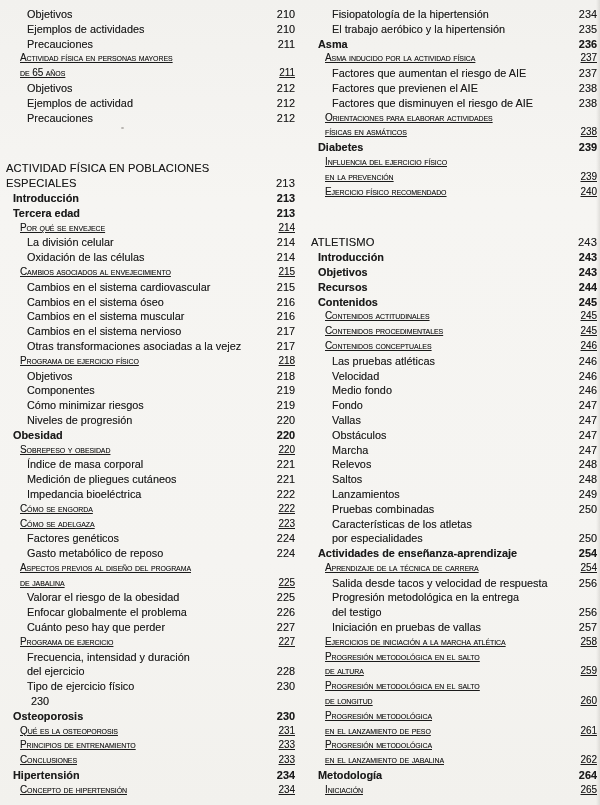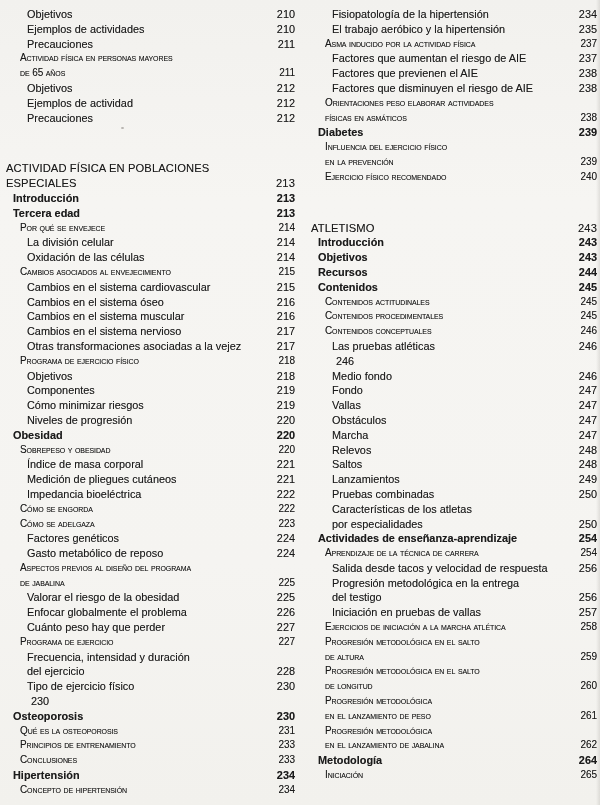--- a/index.html
+++ b/index.html
@@ -19,21 +19,21 @@
     display: flex; align-items: baseline;
     height: 14.8px; line-height: 14.8px;
     font-size: 10.9px;
     white-space: nowrap;
     text-shadow: 0 0 0.6px rgba(35,35,35,0.45);
   }
   .row .t { flex: 1 1 auto; min-width: 0; overflow: hidden; }
   .row .p { flex: 0 0 auto; padding-left: 4px; text-align: right; }
   .l-0 { padding-left: 0; }
   .l-1 { padding-left: 7px; }
-  .l-2 { padding-left: 14px; }
+  .l-2 { padding-left: 14px; text-decoration: underline; }
   .l-3 { padding-left: 21px; }
   .s-chapter { font-weight: normal; font-size: 11.2px; letter-spacing: 0.1px; }
   .s-bold    { font-weight: bold; }
   .s-sc      { font-variant: small-caps; font-size: 10px; letter-spacing: -0.1px; }
   .gap { height: 36px; }
   .speck {
     position: absolute; left: 121px; top: 127px;
     width: 3px; height: 2px; background: #b5b2ae; border-radius: 50%;
   }
   .edge-shadow {
@@ -253,38 +253,42 @@
     </div>
   <div class="col col-right">
       <div class="row s-plain l-3">
         <span class="t">Fisiopatología de la hipertensión</span>
         <span class="p">234</span>
       </div>
       <div class="row s-plain l-3">
         <span class="t">El trabajo aeróbico y la hipertensión</span>
         <span class="p">235</span>
       </div>
+      <div class="row s-bold l-1">
+        <span class="t">Asma</span>
+        <span class="p">236</span>
+      </div>
       <div class="row s-sc l-2">
         <span class="t">Asma inducido por la actividad física</span>
         <span class="p">237</span>
       </div>
       <div class="row s-plain l-3">
         <span class="t">Factores que aumentan el riesgo de AIE</span>
         <span class="p">237</span>
       </div>
       <div class="row s-plain l-3">
         <span class="t">Factores que previenen el AIE</span>
         <span class="p">238</span>
       </div>
       <div class="row s-plain l-3">
         <span class="t">Factores que disminuyen el riesgo de AIE</span>
         <span class="p">238</span>
       </div>
       <div class="row s-sc l-2">
-        <span class="t">Orientaciones peso elaborar actividades</span>
+        <span class="t">Orientaciones para elaborar actividades</span>
         <span class="p"></span>
       </div>
       <div class="row s-sc l-2">
         <span class="t">físicas en asmáticos</span>
         <span class="p">238</span>
       </div>
       <div class="row s-bold l-1">
         <span class="t">Diabetes</span>
         <span class="p">239</span>
       </div>
@@ -331,20 +335,21 @@
       </div>
       <div class="row s-sc l-2">
         <span class="t">Contenidos conceptuales</span>
         <span class="p">246</span>
       </div>
       <div class="row s-plain l-3">
         <span class="t">Las pruebas atléticas</span>
         <span class="p">246</span>
       </div>
       <div class="row s-plain l-3">
+        <span class="t">Velocidad</span>
         <span class="p">246</span>
       </div>
       <div class="row s-plain l-3">
         <span class="t">Medio fondo</span>
         <span class="p">246</span>
       </div>
       <div class="row s-plain l-3">
         <span class="t">Fondo</span>
         <span class="p">247</span>
       </div>

